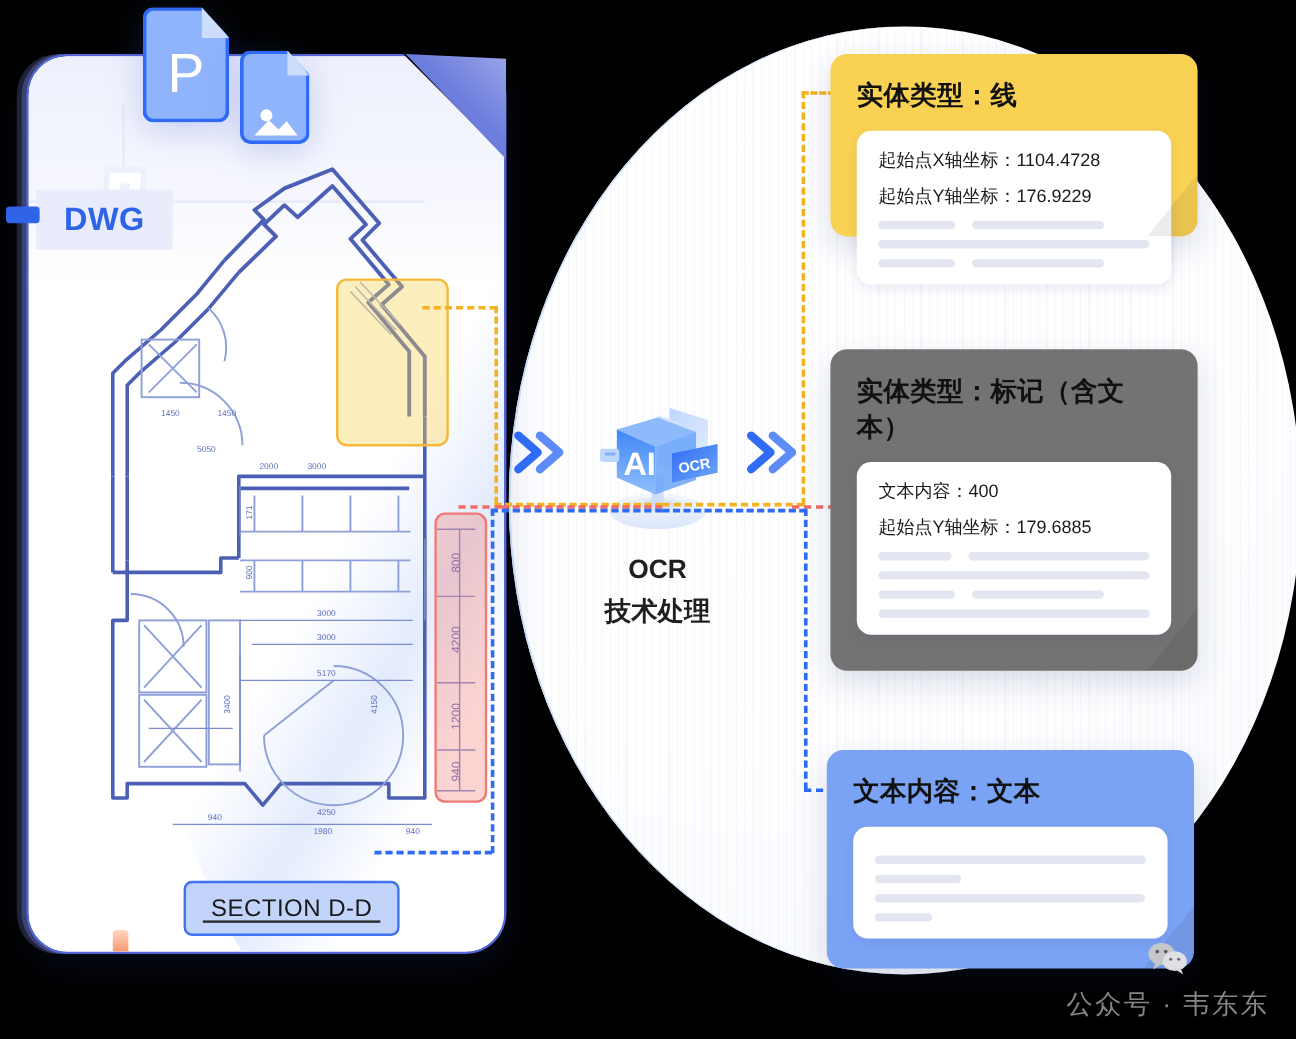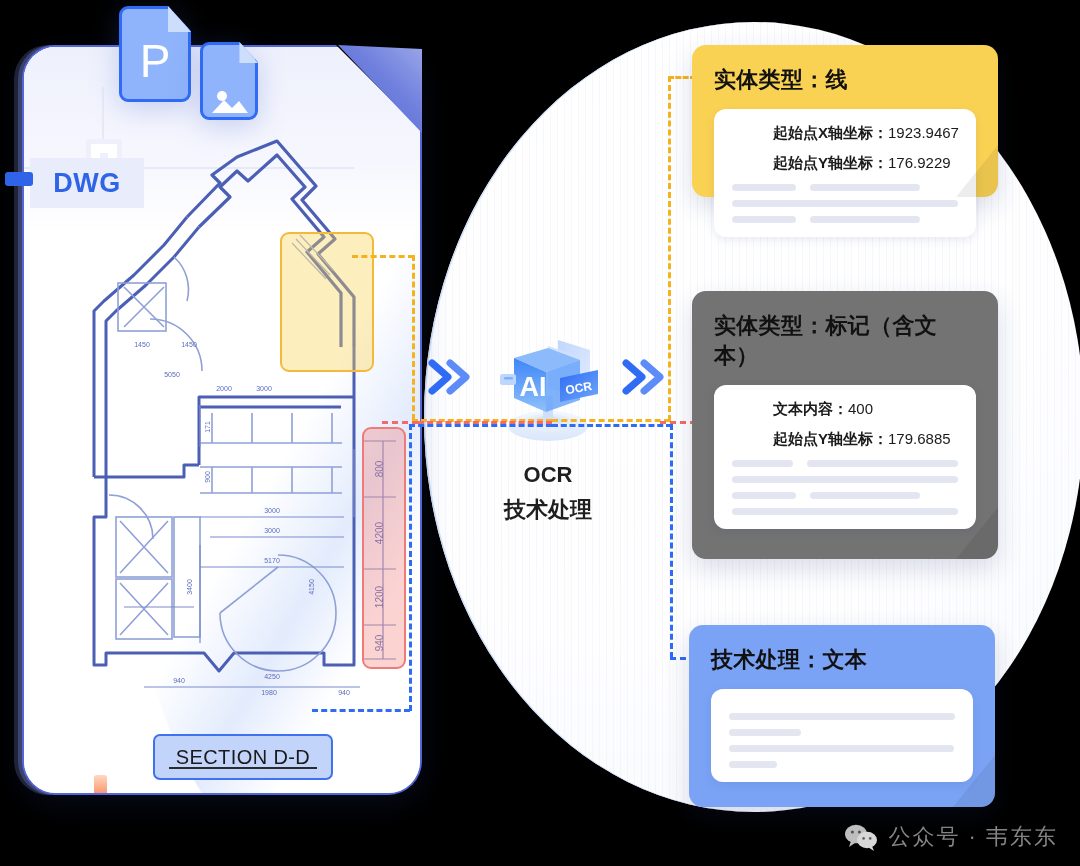--- a/index.html
+++ b/index.html
@@ -142,37 +142,37 @@
     box-shadow:0 10px 26px rgba(30,50,110,.16);
   }
   .card .title{
     font-size:22px; font-weight:700; color:#111; letter-spacing:.3px; margin:4px 0 14px 0;
   }
   .card .panel{
     background:#fff; border-radius:12px; padding:15px 18px 14px 18px;
     box-shadow:0 3px 10px rgba(40,60,120,.10);
   }
   .card .kv{ font-size:15px; color:#1b1b1b; margin-bottom:11px; white-space:nowrap; }
-  .card .kv b{ font-weight:700;margin-left:41px; }
+  .card .kv b{ font-weight:400; }
   .bar-row{ display:flex; gap:14px; margin-top:9px; }
   .bar{ height:7px; border-radius:4px; background:#e3e6f0; }
   .card .fold-r{
     position:absolute; right:0; bottom:0; width:42px; height:52px; border-bottom-right-radius:14px;
     background:rgba(0,0,0,.07);
     clip-path:polygon(100% 0,100% 100%,0 100%);
   }
 
   #card-line{ left:692px; top:45px; width:306px; height:152px; background:#fad253; }
   #card-mark{ left:692px; top:291px; width:306px; height:268px; background:#737373; }
   #card-text{ left:689px; top:625px; width:306px; height:182px; background:#7ba3f5; }
 
   
   .watermark{
     position:absolute; right:22px; bottom:14px; display:flex; align-items:center; gap:10px;
-    color:#8d8d8d; font-size:22px; letter-spacing:2px; opacity:.95;
+    color:#8d8d8d; font-size:22px; letter-spacing:2px; opacity:.95;flex-direction:column;
   }
   .wechat-icon{ width:34px; height:28px; position:relative; }
 </style>
 </head>
 <body>
 
 <div id="stage">
 
   <div class="bigcircle"></div>
 
@@ -371,21 +371,21 @@
   <div class="dash v b" style="left:409px; top:424px; height:287px;"></div>
   <div class="dash h b" style="left:409px; top:424px; width:143px;"></div>
   <div class="dash h b" style="left:552px; top:424px; width:120px;"></div>
   <div class="dash v b" style="left:670px; top:424px; height:234px;"></div>
   <div class="dash h b" style="left:670px; top:657px; width:26px;"></div>
 
   <div class="card" id="card-line">
     <div class="title">实体类型：线</div>
     <div class="panel">
       <div class="kv">
-        <b>起始点X轴坐标：</b><span>1923.9467</span>
+        <b>起始点X轴坐标：</b><span>1104.4728</span>
       </div>
       <div class="kv">
         <b>起始点Y轴坐标：</b><span>176.9229</span>
       </div>
       <div class="bar-row">
         <div class="bar" style="width:64px"></div>
         <div class="bar" style="width:110px"></div>
       </div>
       <div class="bar-row">
         <div class="bar" style="width:250px"></div>
@@ -419,21 +419,21 @@
         <div class="bar" style="width:110px"></div>
       </div>
       <div class="bar-row">
         <div class="bar" style="width:250px"></div>
       </div>
     </div>
     <div class="fold-r"></div>
   </div>
 
   <div class="card" id="card-text">
-    <div class="title">技术处理：文本</div>
+    <div class="title">文本内容：文本</div>
     <div class="panel">
       <div class="bar-row">
         <div class="bar" style="width:250px"></div>
       </div>
       <div class="bar-row">
         <div class="bar" style="width:72px"></div>
       </div>
       <div class="bar-row">
         <div class="bar" style="width:225px"></div>
       </div>

